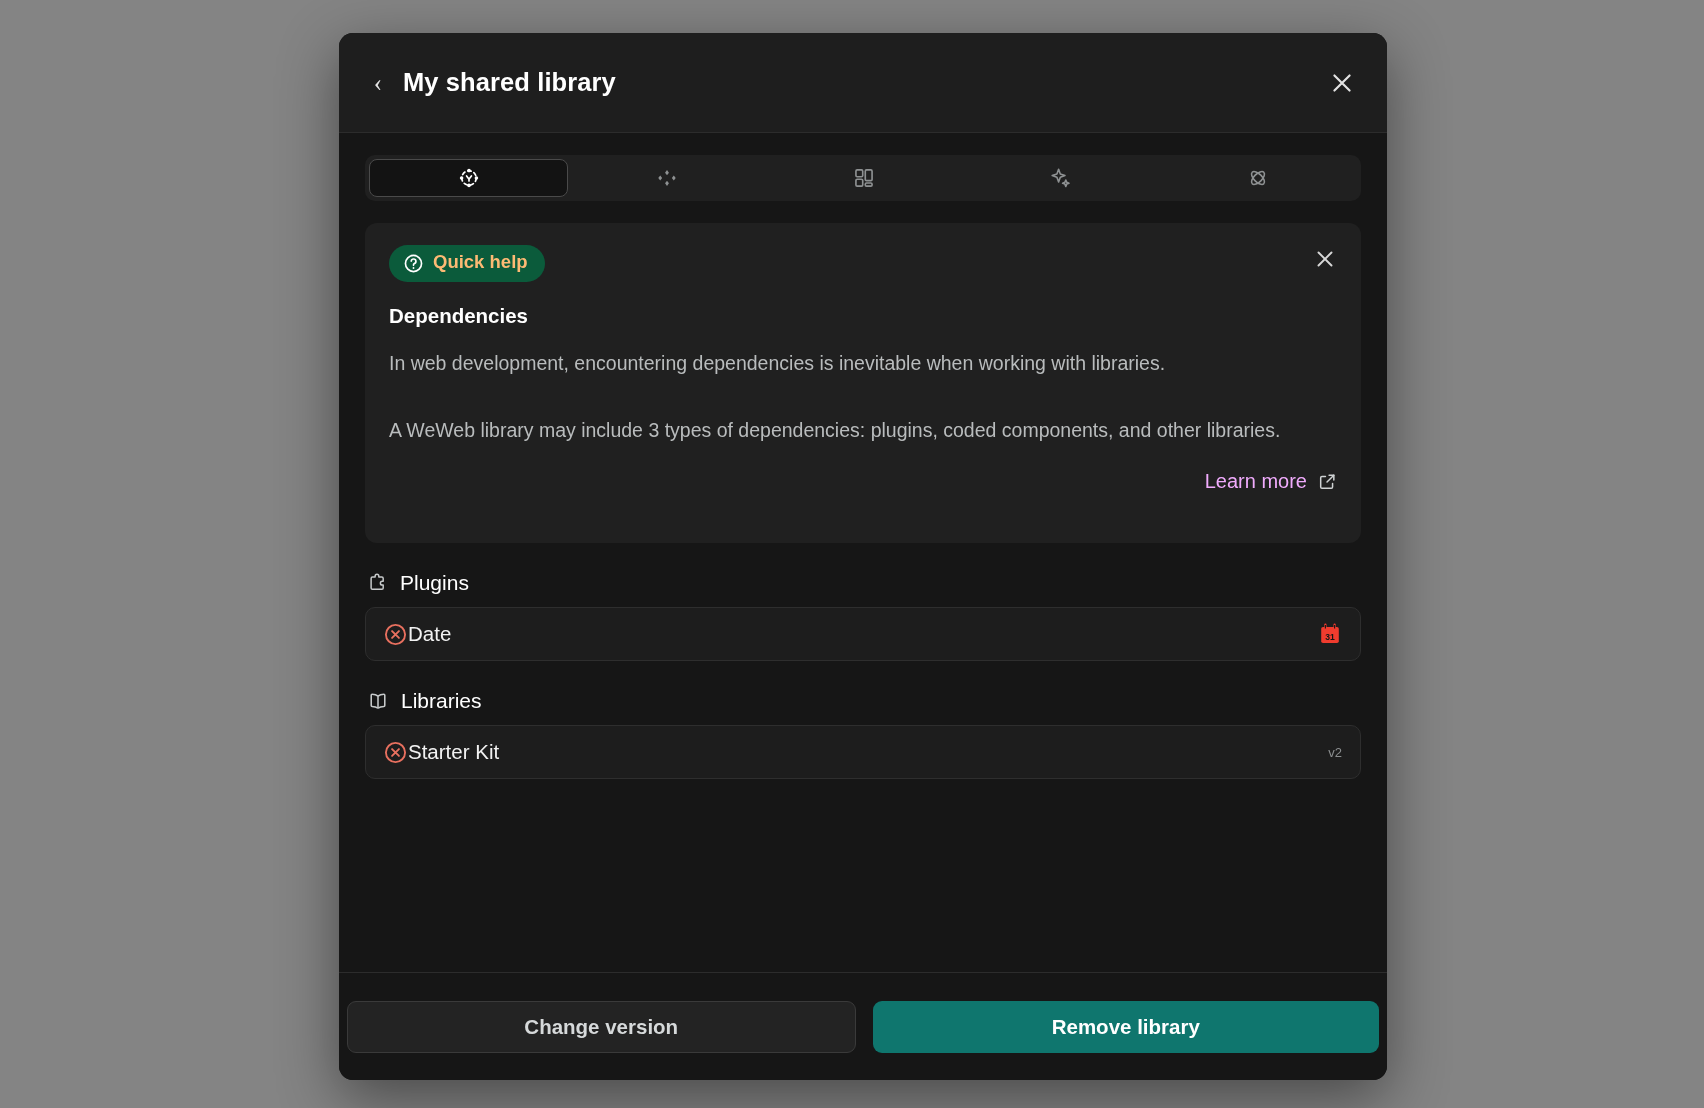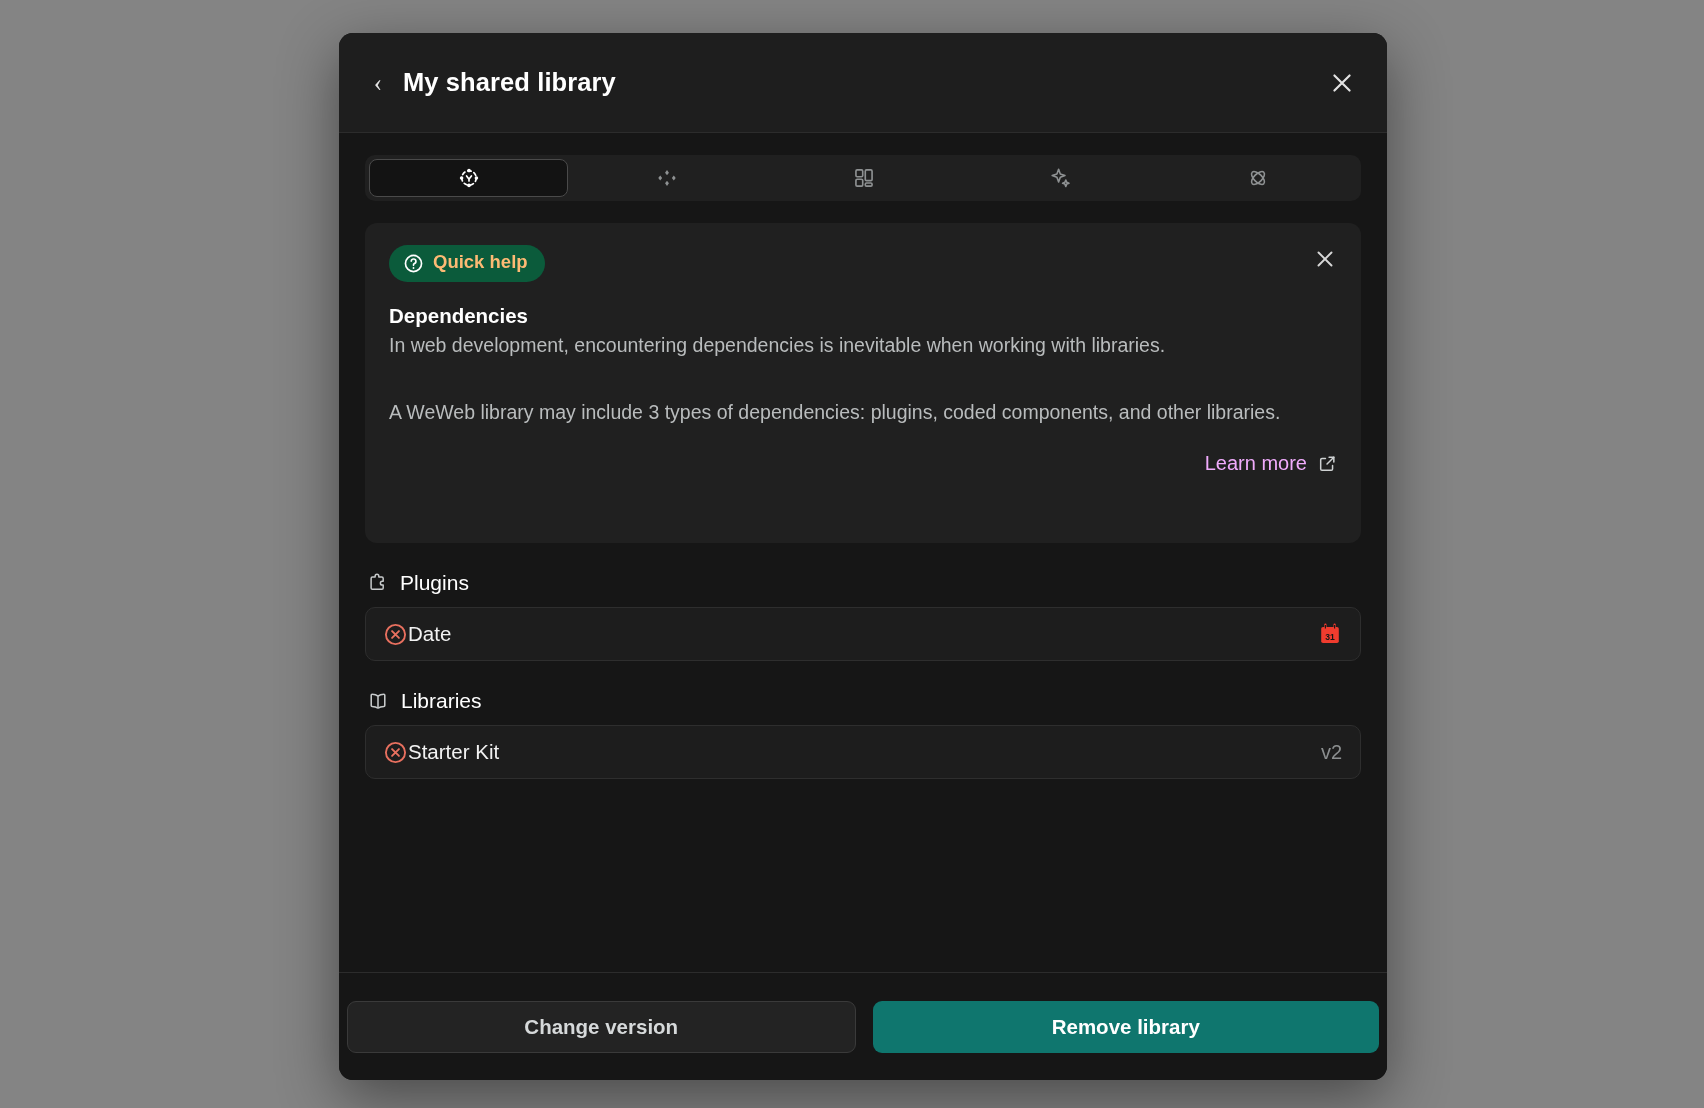--- a/index.html
+++ b/index.html
@@ -137,21 +137,21 @@
     display: flex; align-items: center; justify-content: center;
     cursor: pointer;
   }
   .help-title {
     margin-top: 22px;
     font-size: 20.5px;
     font-weight: bold;
     color: #ffffff;
   }
   .help-p {
-    margin-top: 4px;
+    margin-top: 22px;
     font-size: 19.5px;
     line-height: 1.39;
     color: #b9bcbd;
     max-width: 930px;
   }
   .help-p.second { margin-top: 40px; }
   .learn-more-row {
     margin-top: 26px;
     display: flex;
     justify-content: flex-end;
@@ -198,21 +198,21 @@
     display: flex; align-items: center; justify-content: center;
     cursor: pointer;
   }
   .row-remove svg { display: block; }
   .row-name {
     font-size: 20.5px;
     color: #f2f2f2;
     flex: 1 1 auto;
   }
   .row-version {
-    font-size: 20px;
+    font-size: 13px;
     color: #8b8e8f;
   }
   .row-trailing-icon { display: flex; align-items: center; }
 
   
   .modal-footer {
     flex: 0 0 108px;
     height: 108px;
     background: #161616;
     border-top: 1px solid #2c2c2c;

